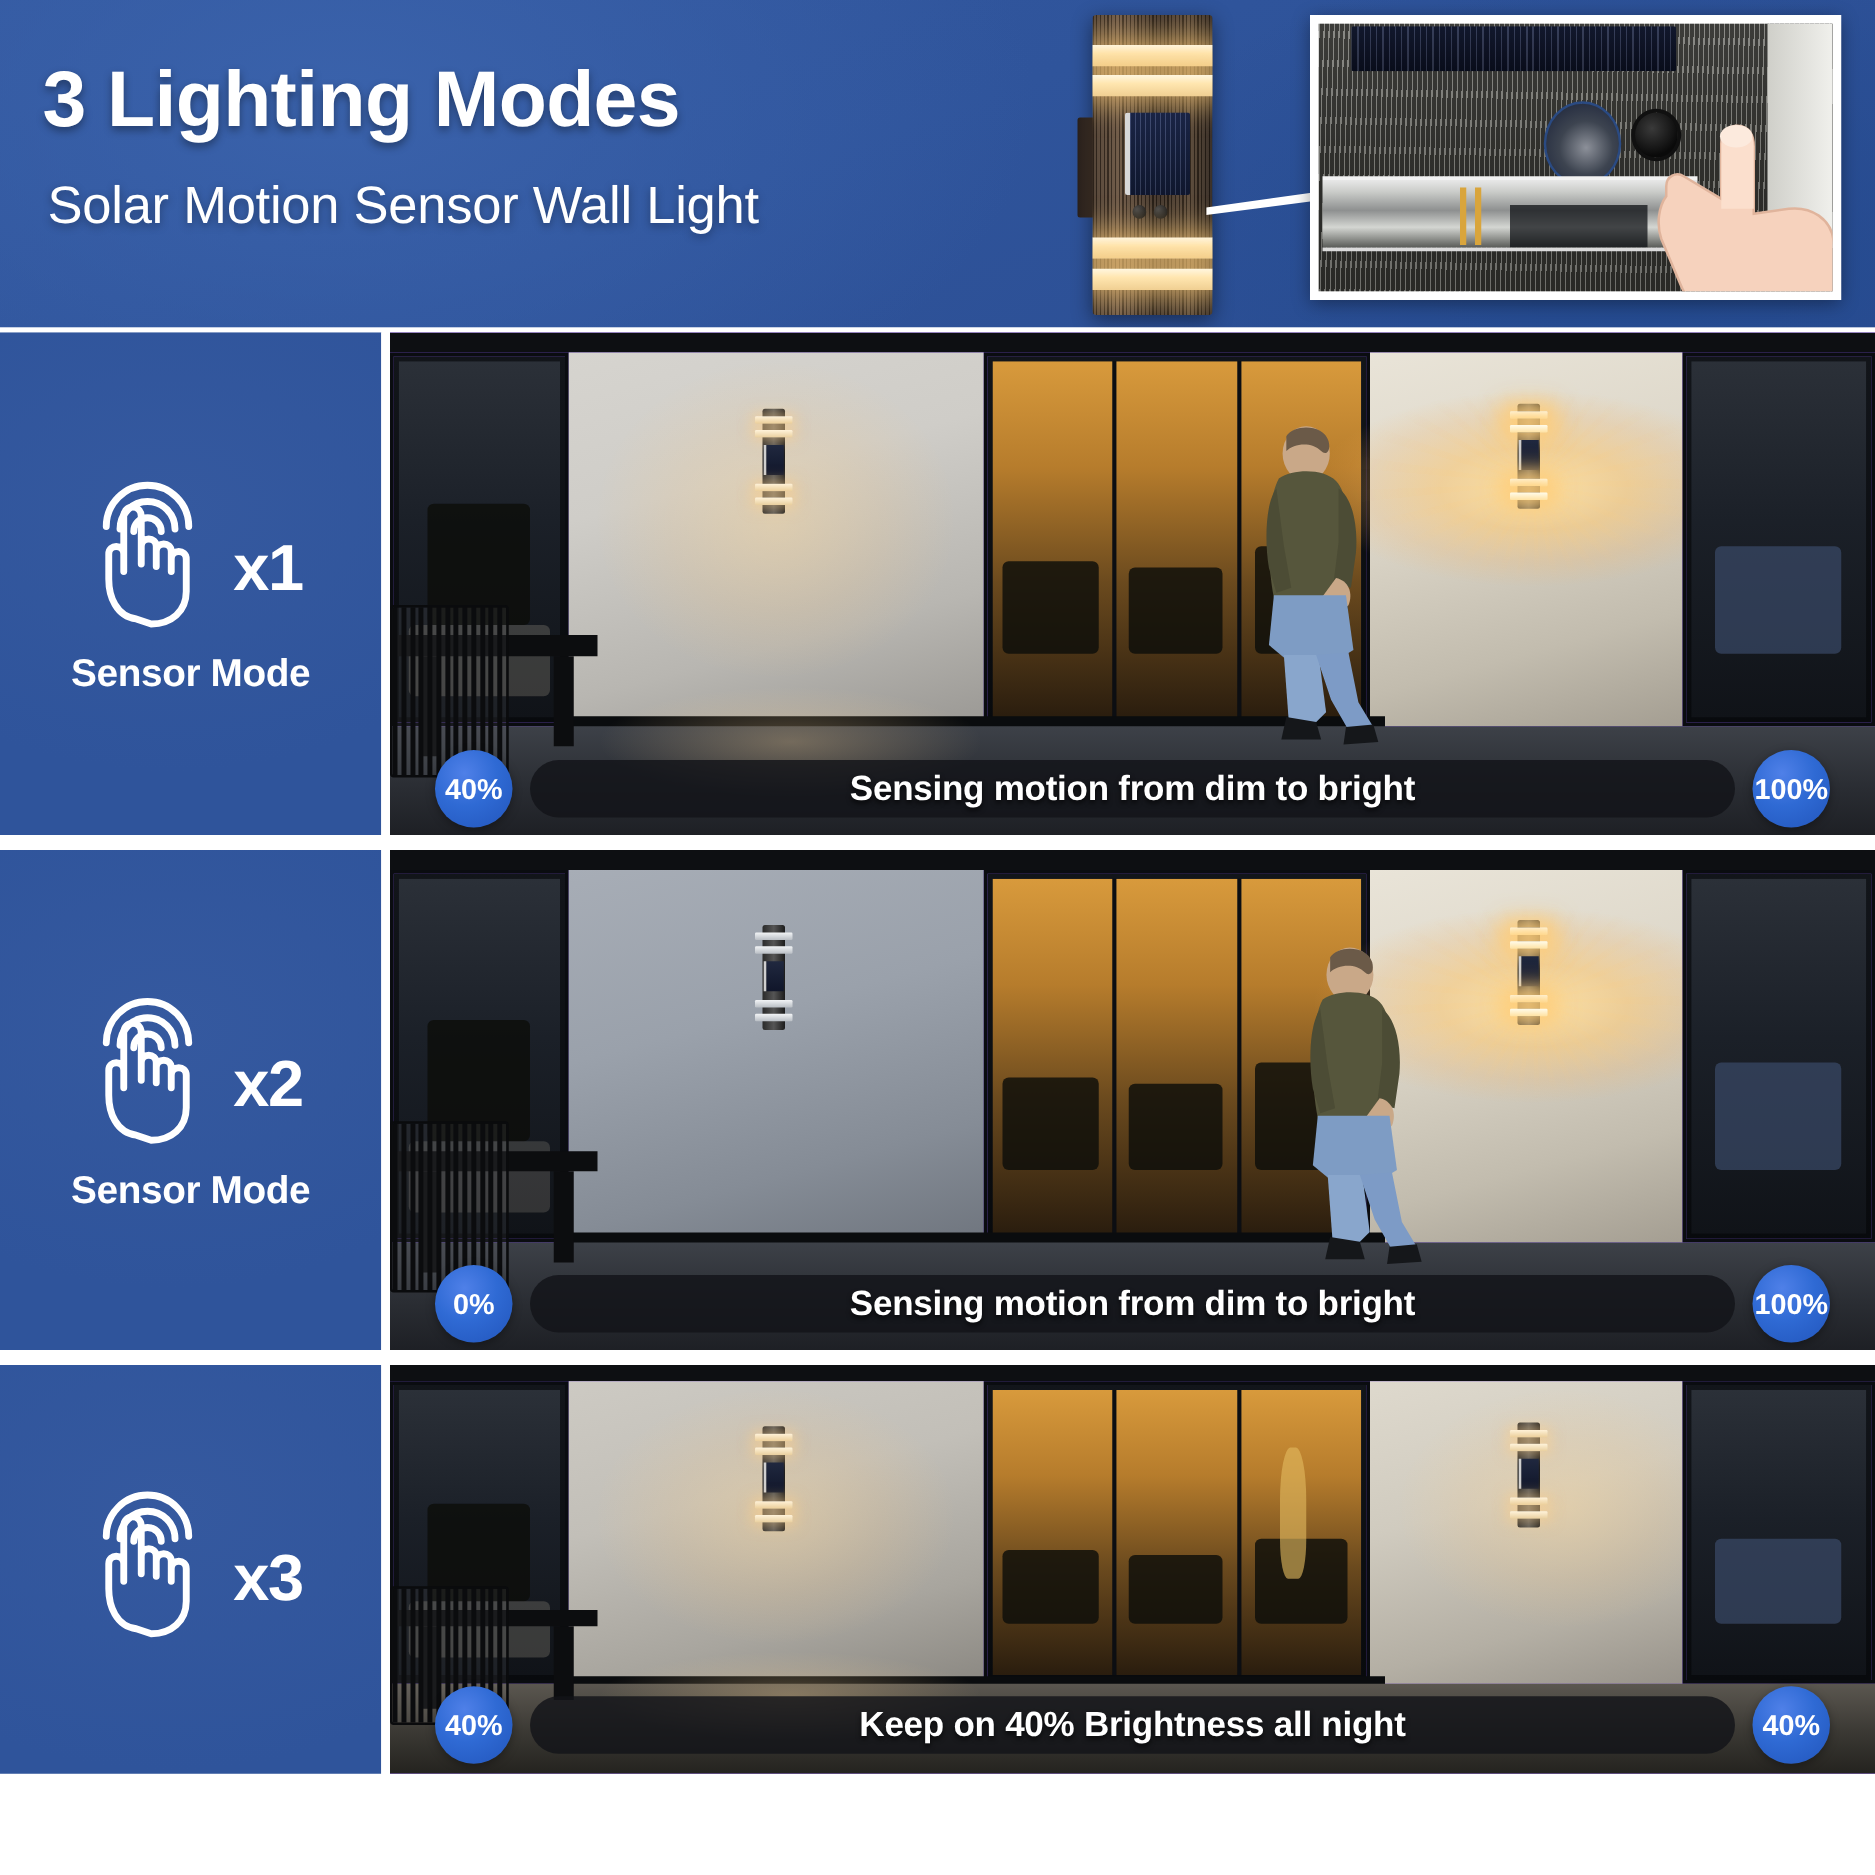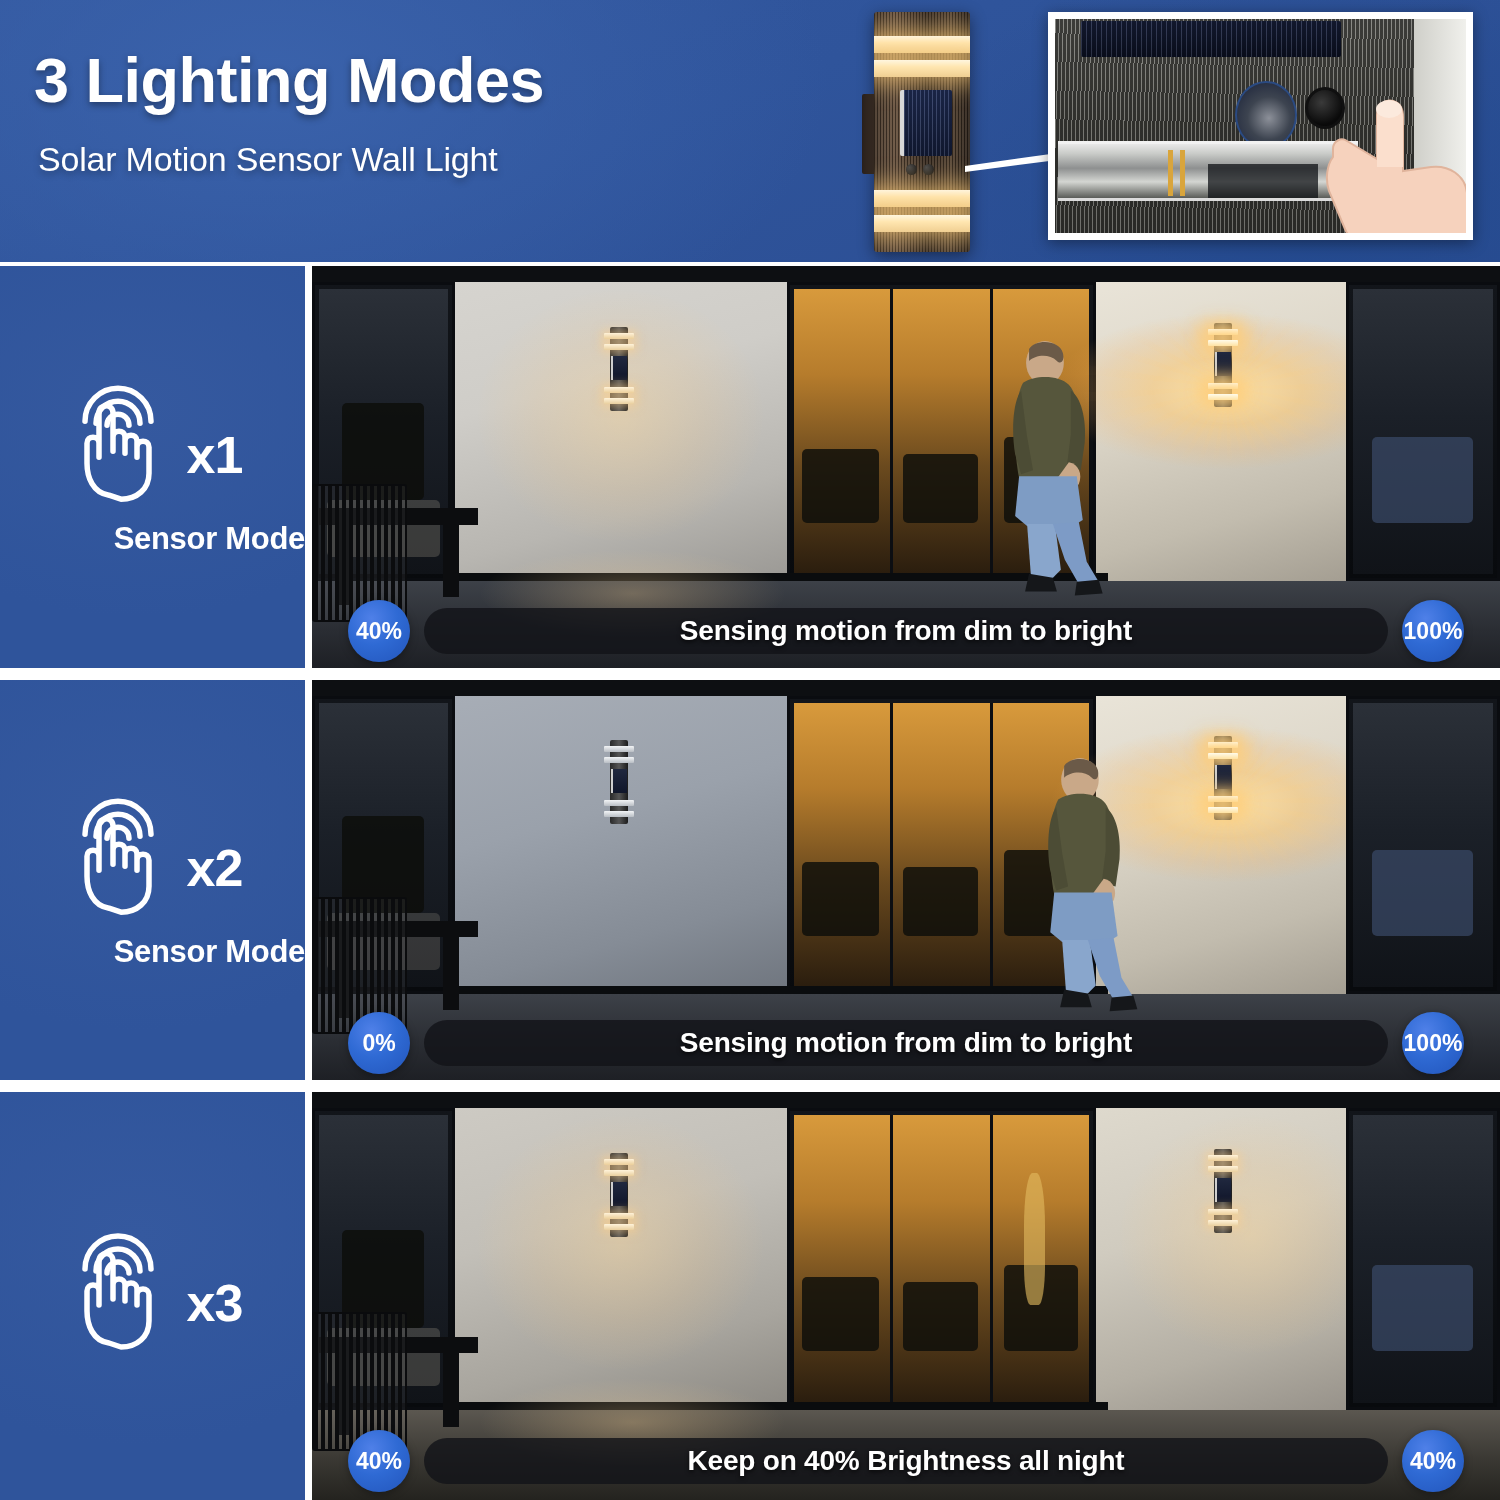--- a/index.html
+++ b/index.html
@@ -23,21 +23,21 @@
   .header-title {
     position:absolute; left:34px; top:44px;
     font-size:63px; font-weight:bold; color:#ffffff;
     letter-spacing:-0.5px;
     text-shadow:0 3px 7px rgba(0,0,0,.38);
     white-space:nowrap;
     text-align:right;
   }
   .header-sub {
     position:absolute; left:38px; top:140px;
-    font-size:34px; font-weight:400; color:#ffffff;
+    font-size:42px; font-weight:400; color:#ffffff;
     letter-spacing:-0.2px;
     text-shadow:0 3px 7px rgba(0,0,0,.34);
     white-space:nowrap;
   }
 
   
   .lamp-wrap { position:absolute; left:862px; top:12px; width:118px; height:240px; }
   .lamp-bracket {
     position:absolute; left:0px; top:82px; width:16px; height:80px;
     background:linear-gradient(90deg,#2a211c,#4a3a2e);
@@ -128,31 +128,31 @@
     background:linear-gradient(90deg,#cfcfc9,#f0f0ec);
   }
   .hand {
     position:absolute; left:252px; top:56px; width:176px; height:176px;
   }
 
   
   .row { position:absolute; left:0; width:1500px; }
   .row.r1 { top:266px;  height:404px; }
   .row.r2 { top:680px;  height:402px; }
-  .row.r3 { top:1092px; height:408px; }
+  .row.r3 { top:1092px; height:327px; }
 
   .side {
     position:absolute; left:0; top:0; width:305px; height:100%;
     background:
       radial-gradient(ellipse 420px 300px at 45% 35%, #35599f 0%, rgba(53,89,159,0) 70%),
       #2f549b;
   }
   .side-inner {
     position:absolute; left:0; right:0; top:50%; transform:translateY(-50%);
-    text-align:right;
+    text-align:center;
   }
   .tap-row { display:flex; align-items:center; justify-content:center; gap:4px; }
   .tap-icon { width:120px; height:128px; }
   .tap-count {
     font-size:52px; font-weight:bold; color:#fff; line-height:1;
     position:relative; top:14px; letter-spacing:-1px;
   }
   .side-label {
     margin-top:14px; color:#fff; font-size:31px; font-weight:bold;
     line-height:1.28; letter-spacing:-0.3px;

